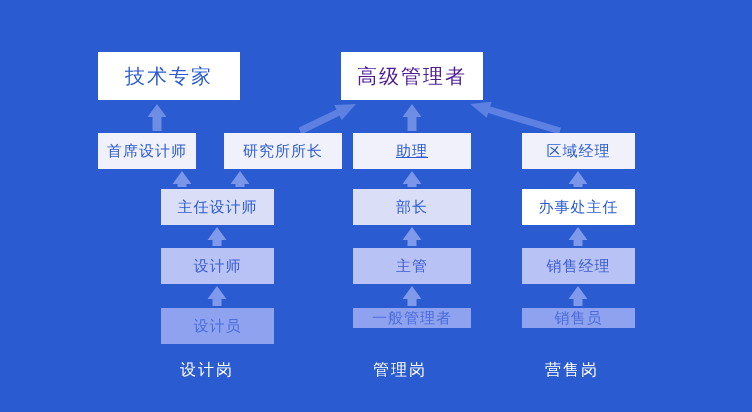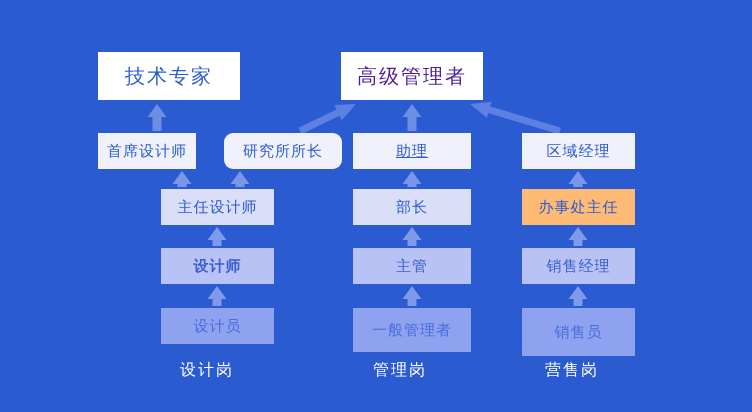--- a/index.html
+++ b/index.html
@@ -105,54 +105,54 @@
   <div id="node-layer">
       <div class="node top" style="left: 98px; top: 52px; width: 142px; height: 48px; background: rgb(255, 255, 255); color: rgb(43, 91, 209);">
         <span>技术专家</span>
       </div>
       <div class="node top" style="left: 341px; top: 52px; width: 142px; height: 48px; background: rgb(255, 255, 255); color: #4c1d95;">
         <span>高级管理者</span>
       </div>
       <div class="node" style="left: 98px; top: 133px; width: 98px; height: 36px; background: rgb(240, 241, 251); color: rgb(43, 91, 209);">
         <span>首席设计师</span>
       </div>
-      <div class="node" style="left: 224px; top: 133px; width: 118px; height: 36px; background: rgb(240, 241, 251); color: rgb(43, 91, 209); border-radius: 9px;">
+      <div class="node" style="left: 224px; top: 133px; width: 118px; height: 36px; background: rgb(240, 241, 251); color: rgb(43, 91, 209);">
         <span>研究所所长</span>
       </div>
       <div class="node" style="left: 353px; top: 133px; width: 118px; height: 36px; background: rgb(240, 241, 251); color: rgb(43, 91, 209); text-decoration: underline;">
         <span>助理</span>
       </div>
       <div class="node" style="left: 522px; top: 133px; width: 113px; height: 36px; background: rgb(240, 241, 251); color: rgb(43, 91, 209);">
         <span>区域经理</span>
       </div>
       <div class="node" style="left: 161px; top: 189px; width: 113px; height: 36px; background: rgb(218, 222, 247); color: rgb(43, 91, 209);">
         <span>主任设计师</span>
       </div>
       <div class="node" style="left: 353px; top: 189px; width: 118px; height: 36px; background: rgb(218, 222, 247); color: rgb(43, 91, 209);">
         <span>部长</span>
       </div>
-      <div class="node" style="left: 522px; top: 189px; width: 113px; height: 36px; background: #fdba74; color: rgb(43, 91, 209);">
+      <div class="node" style="left: 522px; top: 189px; width: 113px; height: 36px; background: #ffffff; color: rgb(43, 91, 209);">
         <span>办事处主任</span>
       </div>
-      <div class="node" style="left: 161px; top: 248px; width: 113px; height: 36px; background: rgb(185, 194, 244); color: rgb(58, 95, 208); font-weight: bold;">
+      <div class="node" style="left: 161px; top: 248px; width: 113px; height: 36px; background: rgb(185, 194, 244); color: rgb(58, 95, 208);">
         <span>设计师</span>
       </div>
       <div class="node" style="left: 353px; top: 248px; width: 118px; height: 36px; background: rgb(185, 194, 244); color: rgb(58, 95, 208);">
         <span>主管</span>
       </div>
       <div class="node" style="left: 522px; top: 248px; width: 113px; height: 36px; background: rgb(185, 194, 244); color: rgb(58, 95, 208);">
         <span>销售经理</span>
       </div>
       <div class="node" style="left: 161px; top: 308px; width: 113px; height: 36px; background: rgb(142, 162, 239); color: rgb(74, 109, 219);">
         <span>设计员</span>
       </div>
-      <div class="node" style="left: 353px; top: 308px; width: 118px; height: 44px; background: rgb(142, 162, 239); color: rgb(74, 109, 219);">
+      <div class="node" style="left: 353px; top: 308px; width: 118px; height: 20px; background: rgb(142, 162, 239); color: rgb(74, 109, 219);">
         <span>一般管理者</span>
       </div>
-      <div class="node" style="left: 522px; top: 308px; width: 113px; height: 48px; background: rgb(142, 162, 239); color: rgb(74, 109, 219);">
+      <div class="node" style="left: 522px; top: 308px; width: 113px; height: 20px; background: rgb(142, 162, 239); color: rgb(74, 109, 219);">
         <span>销售员</span>
       </div>
     </div>
   <div id="label-layer">
       <div class="col-label" style="left: 180px; top: 360px;">设计岗</div>
       <div class="col-label" style="left: 373px; top: 360px;">管理岗</div>
       <div class="col-label" style="left: 545px; top: 360px;">营售岗</div>
     </div>
 
 </div>

